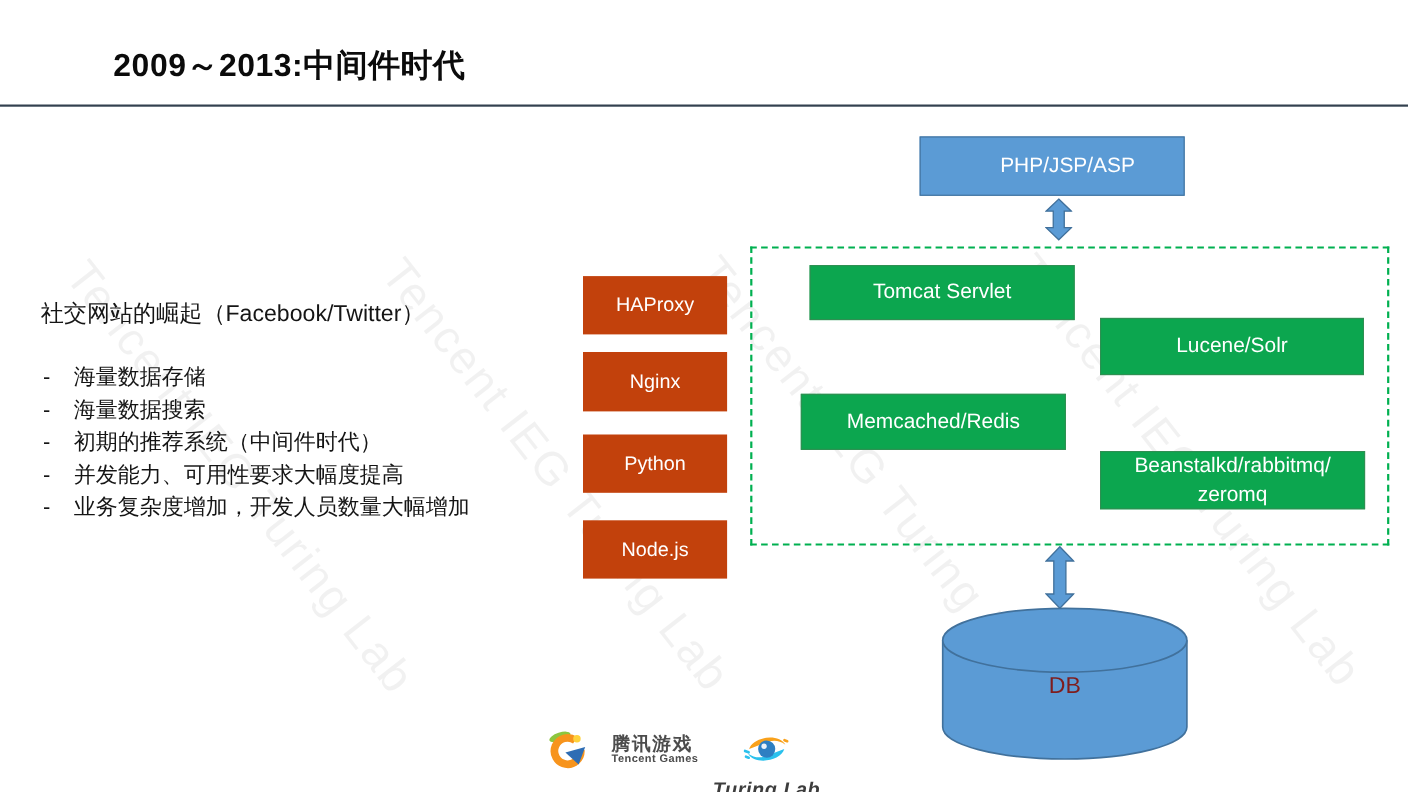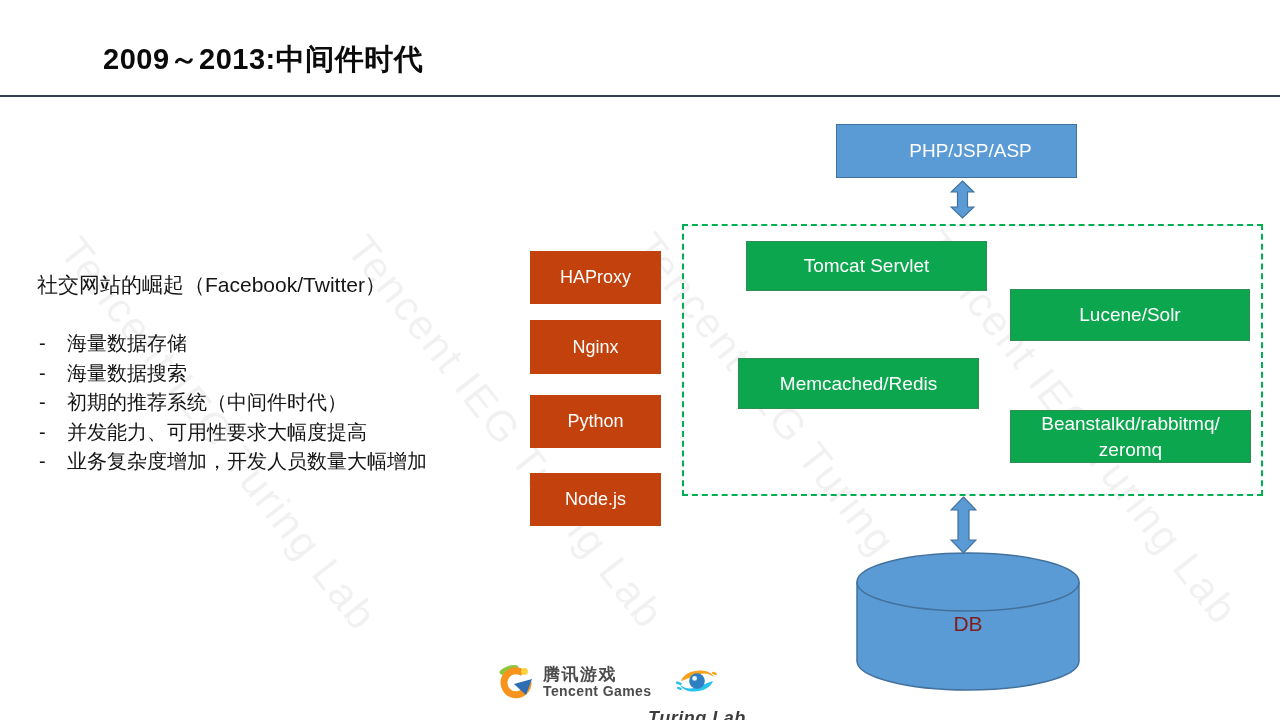--- a/index.html
+++ b/index.html
@@ -22,36 +22,36 @@
   .bullets { position:absolute; left:39px; top:329px; margin:0; padding:0; list-style:none; z-index:2; }
   .bullets li { display:flex; gap:16px; font-size:20px; line-height:29.5px; color:#151515; }
   .bullets .dash { width:12px; flex:none; }
   
   .box {
     position:absolute; display:flex; align-items:center; justify-content:center;
     color:#fff; text-align:center; z-index:2; box-sizing:border-box;
   }
   .box.dark  { background:#c2410c; font-size:18px; }
   .box.light { background:#5B9BD5; border:1px solid #41719C; font-size:19px;padding-left:28px; }
-  .box.green { background:#0CA64F; border:1px solid #2F8F52; font-size:19px;margin-left:10px; }
+  .box.green { background:#0CA64F; border:1px solid #2F8F52; font-size:19px; }
   .pre { white-space:pre-line; line-height:26px; }
   .dashed-zone {
     position:absolute; left:682px; top:224px; width:581px; height:272px;
     border:2px dashed #00B050; box-sizing:border-box; z-index:1; background:transparent;
   }
   .arrow { position:absolute; z-index:2; }
   .db-svg { position:absolute; left:854px; top:551px; z-index:2; }
   .db-label { position:absolute; left:854px; top:612px; width:228px; text-align:center; color:#7f1d1d; font-size:21px; z-index:3; }
   
   .logo { position:absolute; display:flex; align-items:center; z-index:2; }
-  .logo-tg { left:496px; top:664px; gap:7px;justify-content:flex-end; }
+  .logo-tg { left:496px; top:664px; gap:20px;justify-content:flex-end; }
   .logo-tl { left:648px; top:664px; gap:10px;flex-direction:column; }
   .tg-text { display:flex; flex-direction:column; line-height:1.05; }
   .tg-cn { font-size:17px; font-weight:700; color:#4c4c4c; letter-spacing:1.5px; }
-  .tg-en { font-size:14px; font-weight:700; color:#4c4c4c; letter-spacing:0.4px; }
+  .tg-en { font-size:10px; font-weight:700; color:#4c4c4c; letter-spacing:0.4px; }
   .tl-text { font-size:18px; font-weight:700; font-style:italic; color:#3d3d3d; letter-spacing:0.5px; }
 </style>
 </head>
 <body>
 
 <div class="slide">
 
   <span class="wm" style="left:88px;top:228px">Tencent IEG Turing Lab</span>
   <span class="wm" style="left:375px;top:226px">Tencent IEG Turing Lab</span>
   <span class="wm" style="left:662px;top:224px">Tencent IEG Turing Lab</span>

